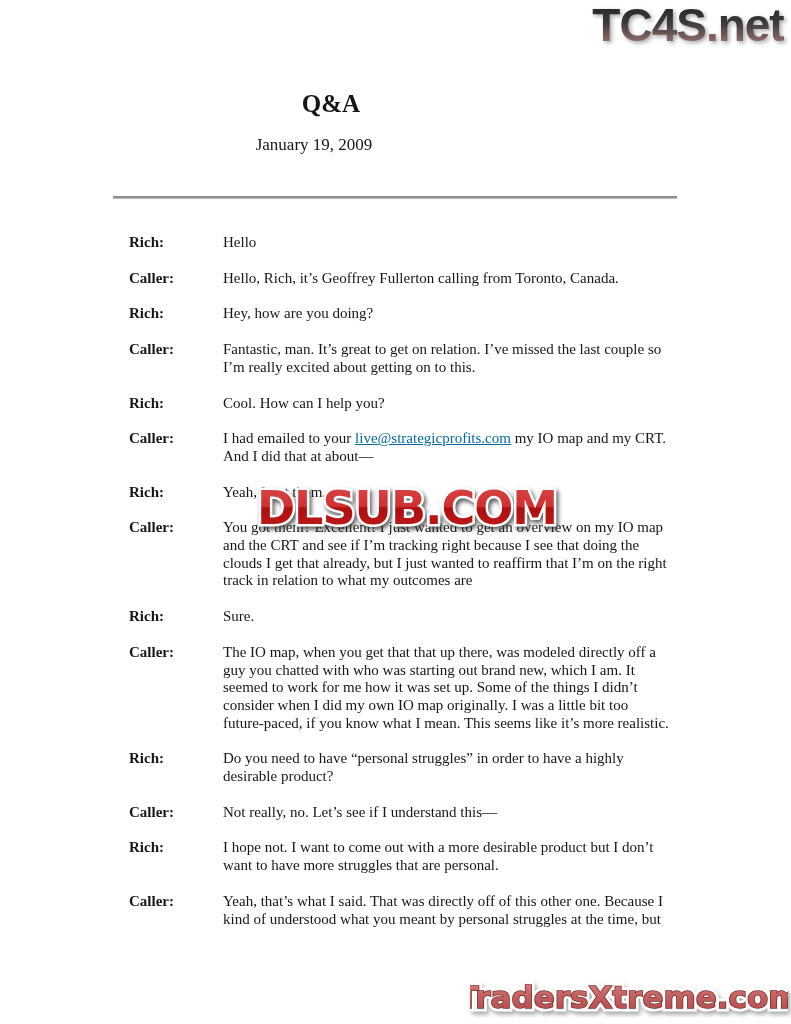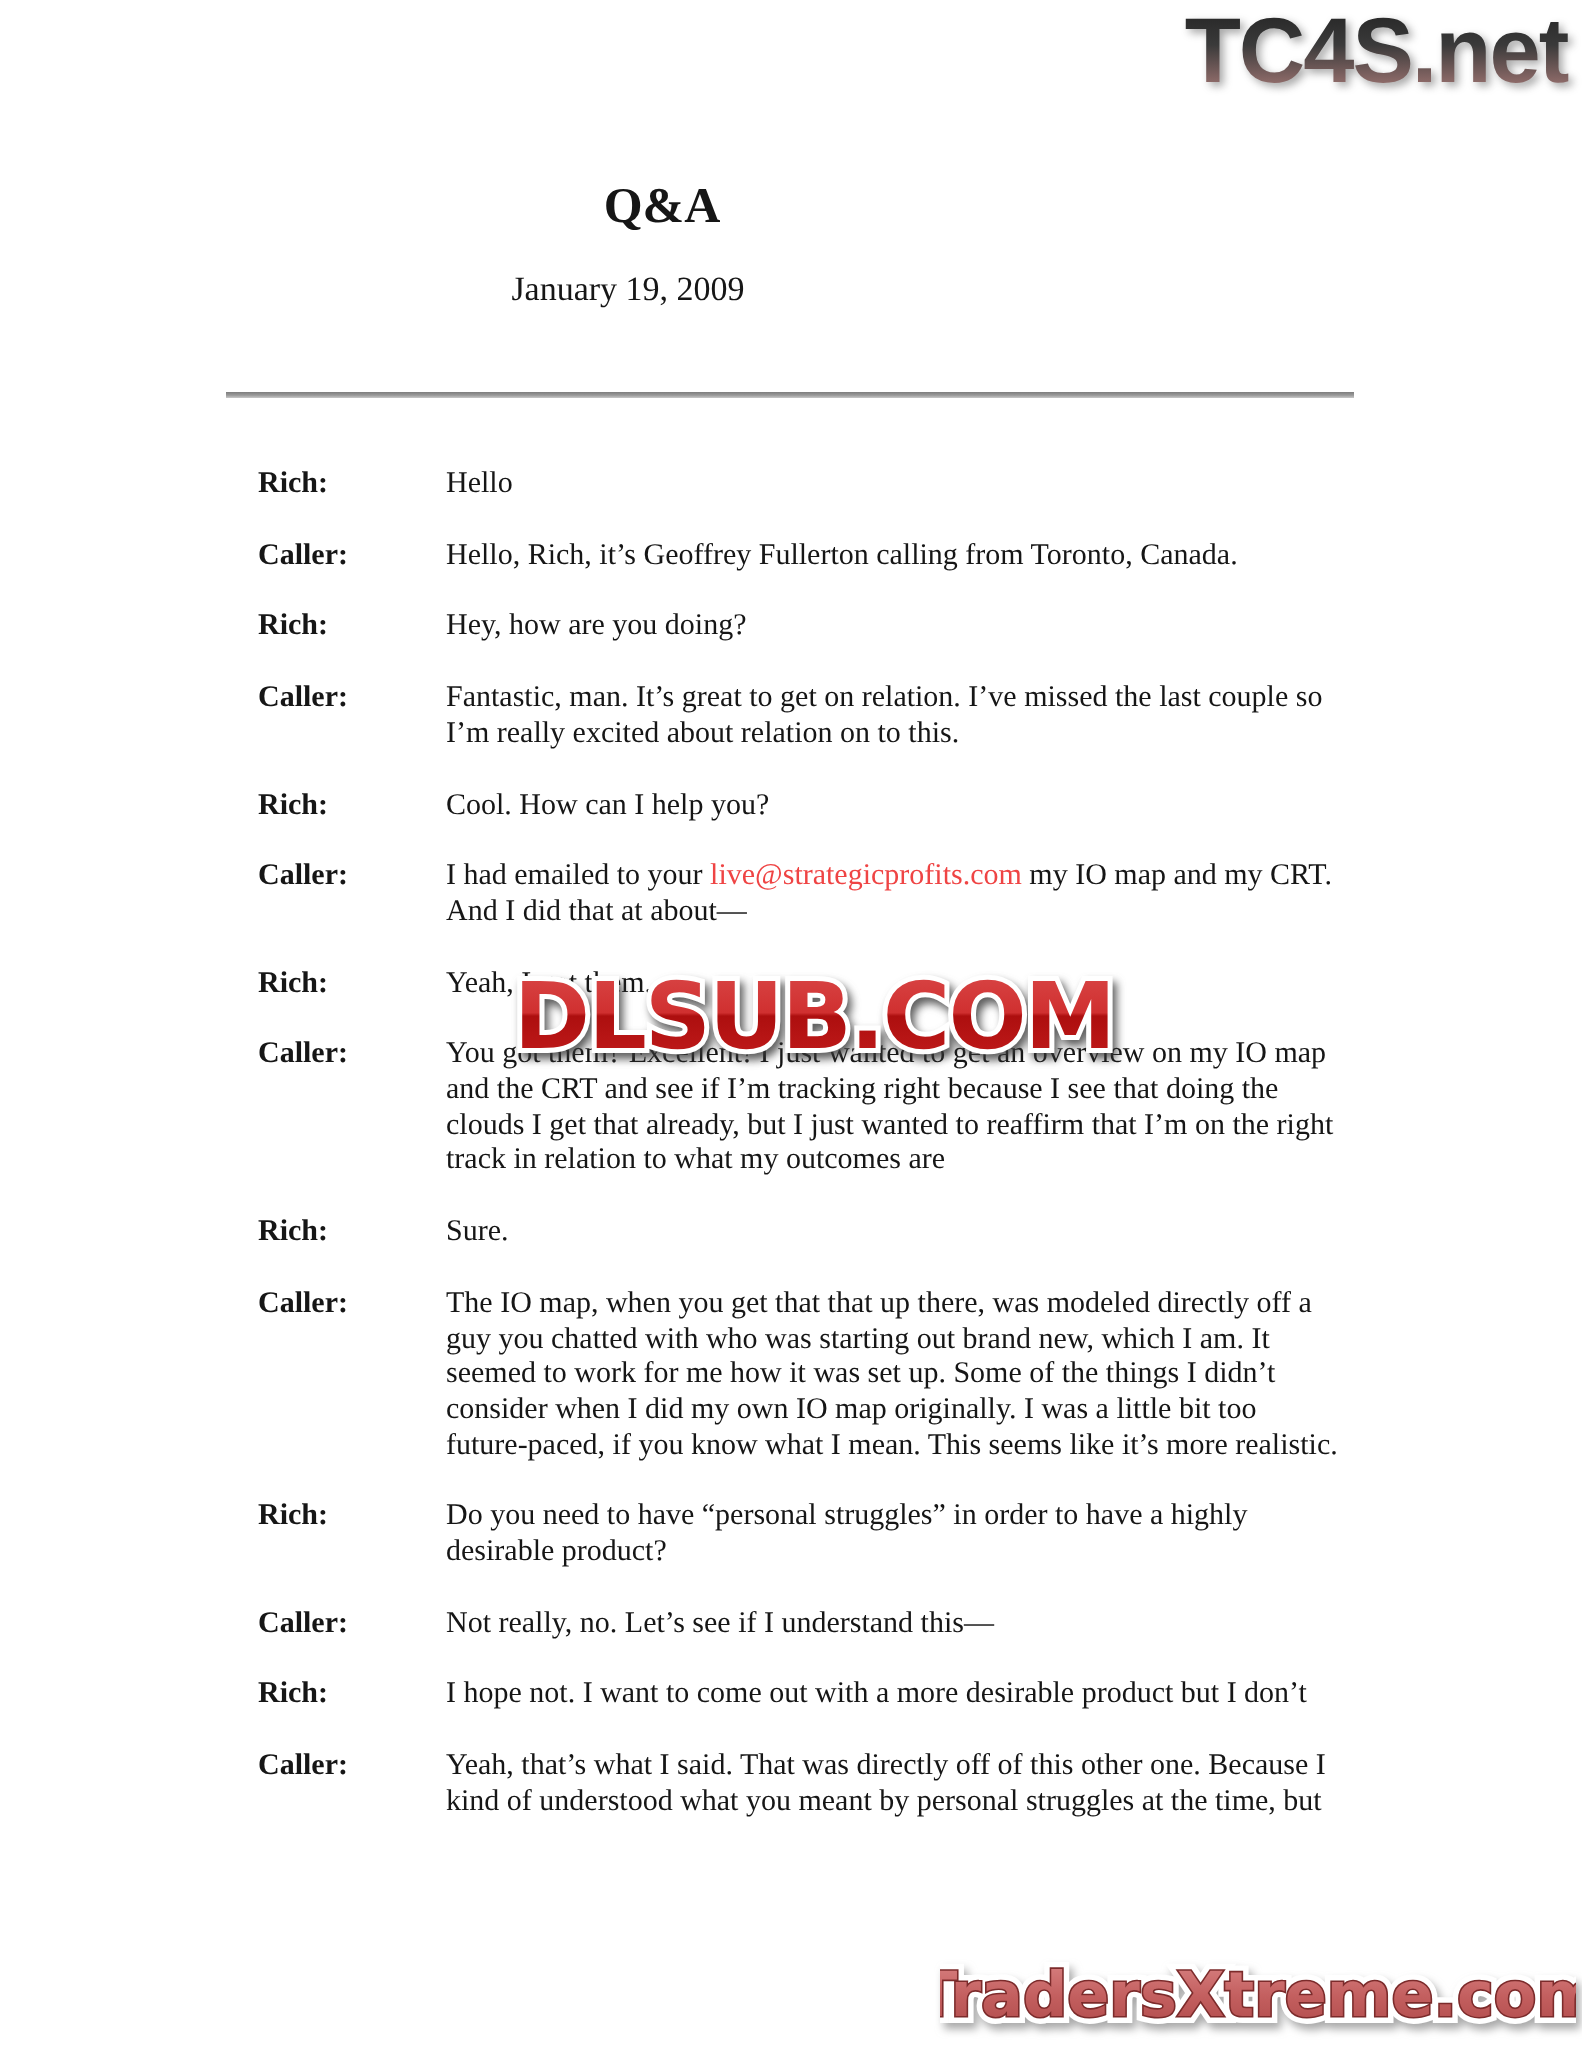--- a/index.html
+++ b/index.html
@@ -67,21 +67,22 @@
     line-height: 17.7px;
   }
   .entry {
     display: grid;
     grid-template-columns: 94px 1fr;
     margin-bottom: 18px;
   }
   .speaker { font-weight: bold; }
   .line { white-space: pre-wrap; }
   .email-link {
-    color: #ef4444;
+    color: #0369a1;
+    text-decoration: underline;
     cursor: pointer;
   }
 
   
   .watermark {
     position: absolute;
     top: 478px;
     left: 242px;
     filter: drop-shadow(2px 3px 2px rgba(55,55,55,0.8));
   }
@@ -144,21 +145,21 @@
       <div class="entry">
         <div class="speaker">Rich:</div>
         <div class="dialogue">
           <div class="line">Hey, how are you doing?</div>
         </div>
       </div>
       <div class="entry">
         <div class="speaker">Caller:</div>
         <div class="dialogue">
           <div class="line">Fantastic, man. It’s great to get on relation. I’ve missed the last couple so</div>
-          <div class="line">I’m really excited about relation on to this.</div>
+          <div class="line">I’m really excited about getting on to this.</div>
         </div>
       </div>
       <div class="entry">
         <div class="speaker">Rich:</div>
         <div class="dialogue">
           <div class="line">Cool. How can I help you?</div>
         </div>
       </div>
       <div class="entry">
         <div class="speaker">Caller:</div>
@@ -208,20 +209,21 @@
       <div class="entry">
         <div class="speaker">Caller:</div>
         <div class="dialogue">
           <div class="line">Not really, no. Let’s see if I understand this—</div>
         </div>
       </div>
       <div class="entry">
         <div class="speaker">Rich:</div>
         <div class="dialogue">
           <div class="line">I hope not. I want to come out with a more desirable product but I don’t</div>
+          <div class="line">want to have more struggles that are personal.</div>
         </div>
       </div>
       <div class="entry">
         <div class="speaker">Caller:</div>
         <div class="dialogue">
           <div class="line">Yeah, that’s what I said. That was directly off of this other one. Because I</div>
           <div class="line">kind of understood what you meant by personal struggles at the time, but</div>
         </div>
       </div>
     </div>

